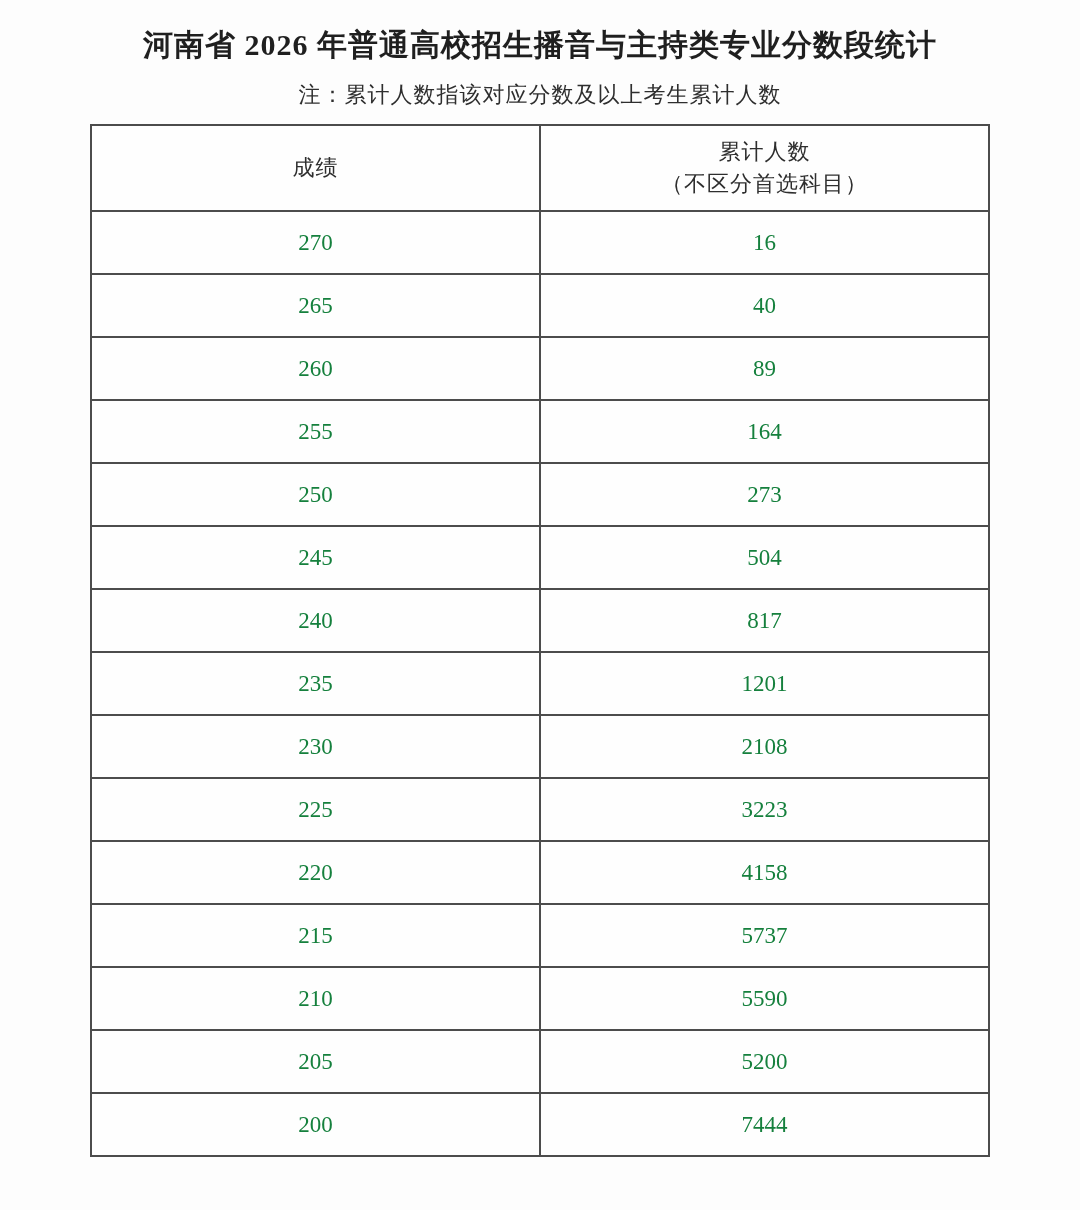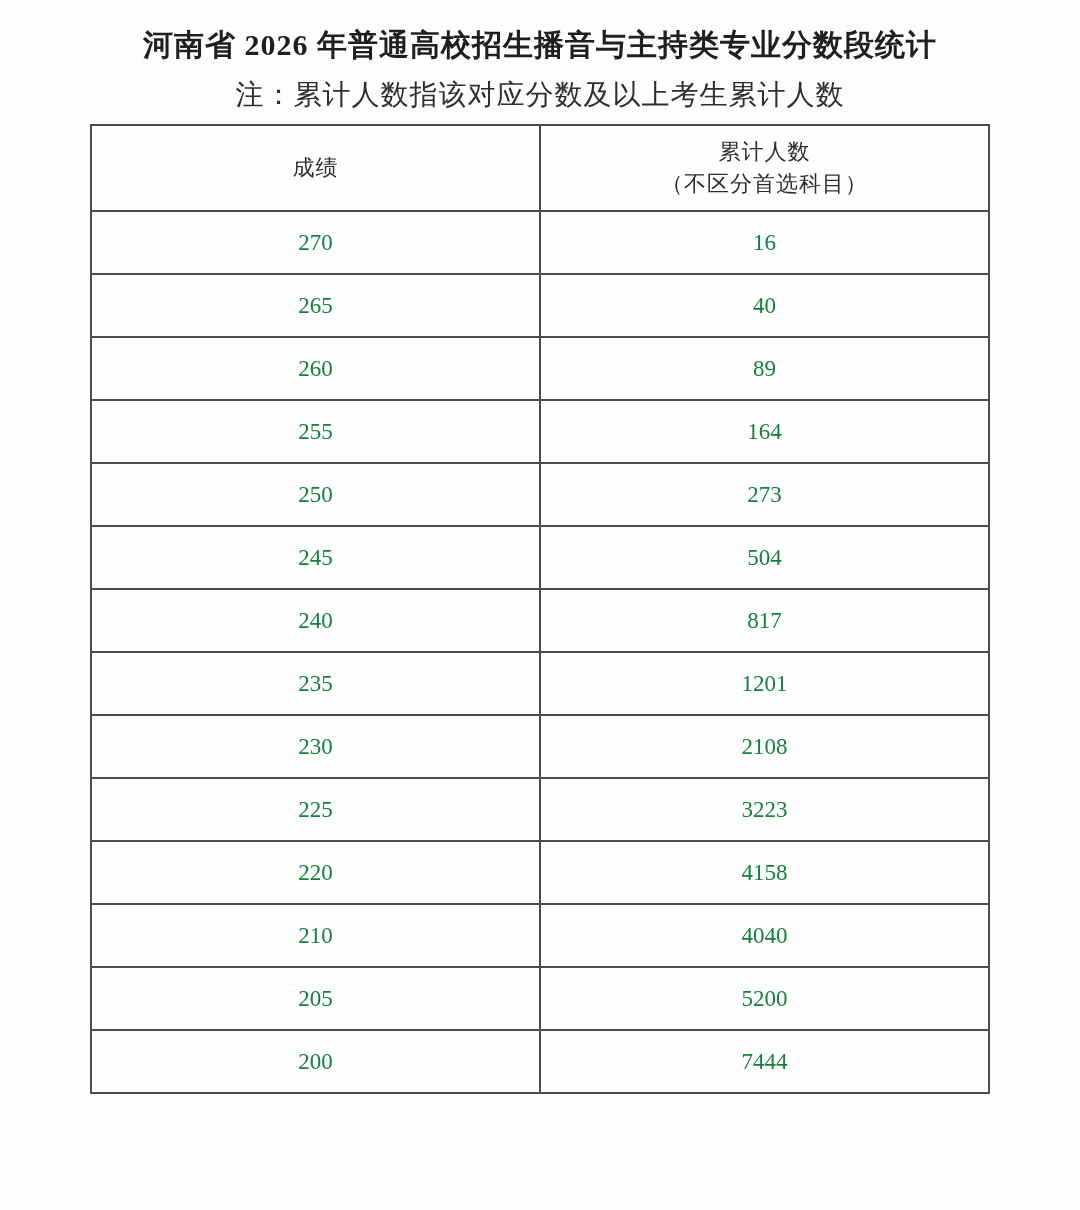--- a/index.html
+++ b/index.html
@@ -19,21 +19,21 @@
     text-align: center;
     font-size: 30px;
     line-height: 36px;
     font-weight: bold;
     color: #1f1f1f;
     letter-spacing: 1px;
   }
   .doc-note {
     margin: 19px 0 0 0;
     text-align: center;
-    font-size: 28px;
+    font-size: 22px;
     line-height: 26px;
     font-weight: normal;
     color: #2e2e2e;
     letter-spacing: 1px;
   }
   table.score-table {
     margin: 16px auto 0 auto;
     width: 900px;
     border-collapse: collapse;
     table-layout: fixed;
@@ -126,22 +126,26 @@
   </tr>
       <tr>
     <td>225</td>
     <td>3223</td>
   </tr>
       <tr>
     <td>220</td>
     <td>4158</td>
   </tr>
       <tr>
+    <td>215</td>
+    <td>5737</td>
+  </tr>
+      <tr>
     <td>210</td>
-    <td>4040</td>
+    <td>5590</td>
   </tr>
       <tr>
     <td>205</td>
     <td>5200</td>
   </tr>
       <tr>
     <td>200</td>
     <td>7444</td>
   </tr>
     </tbody>

